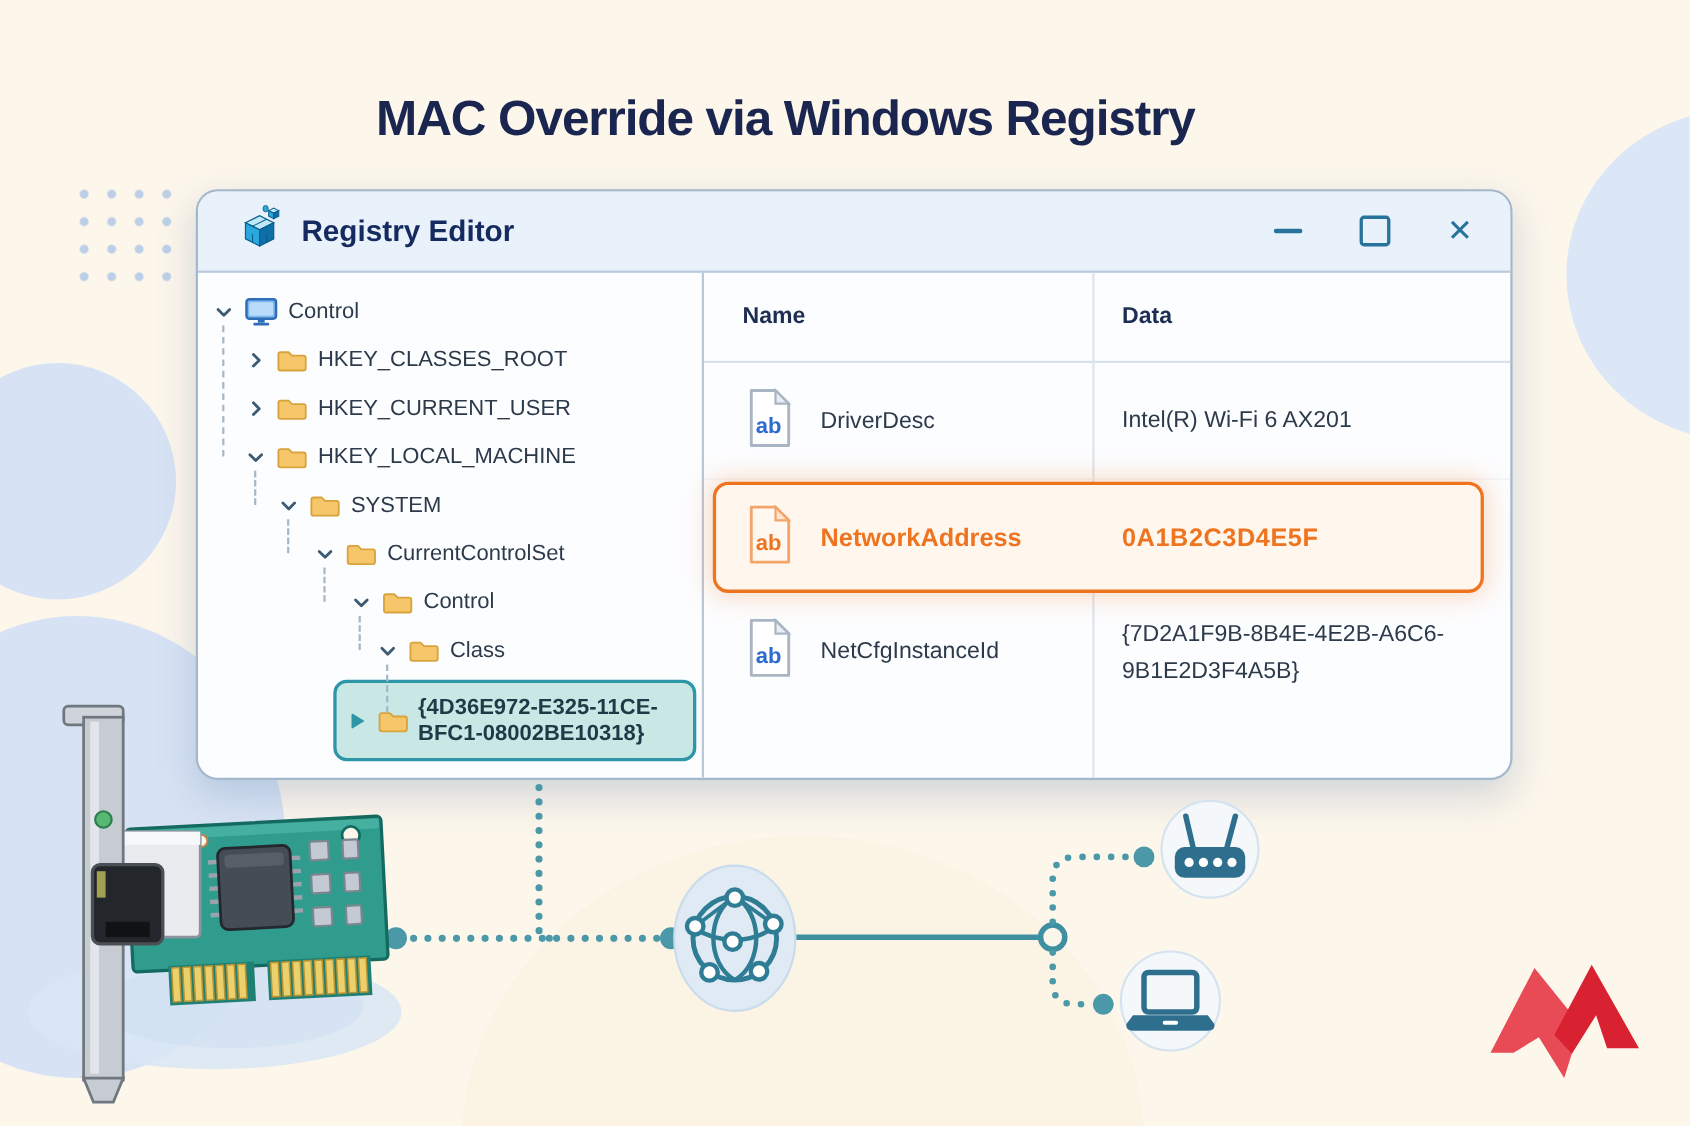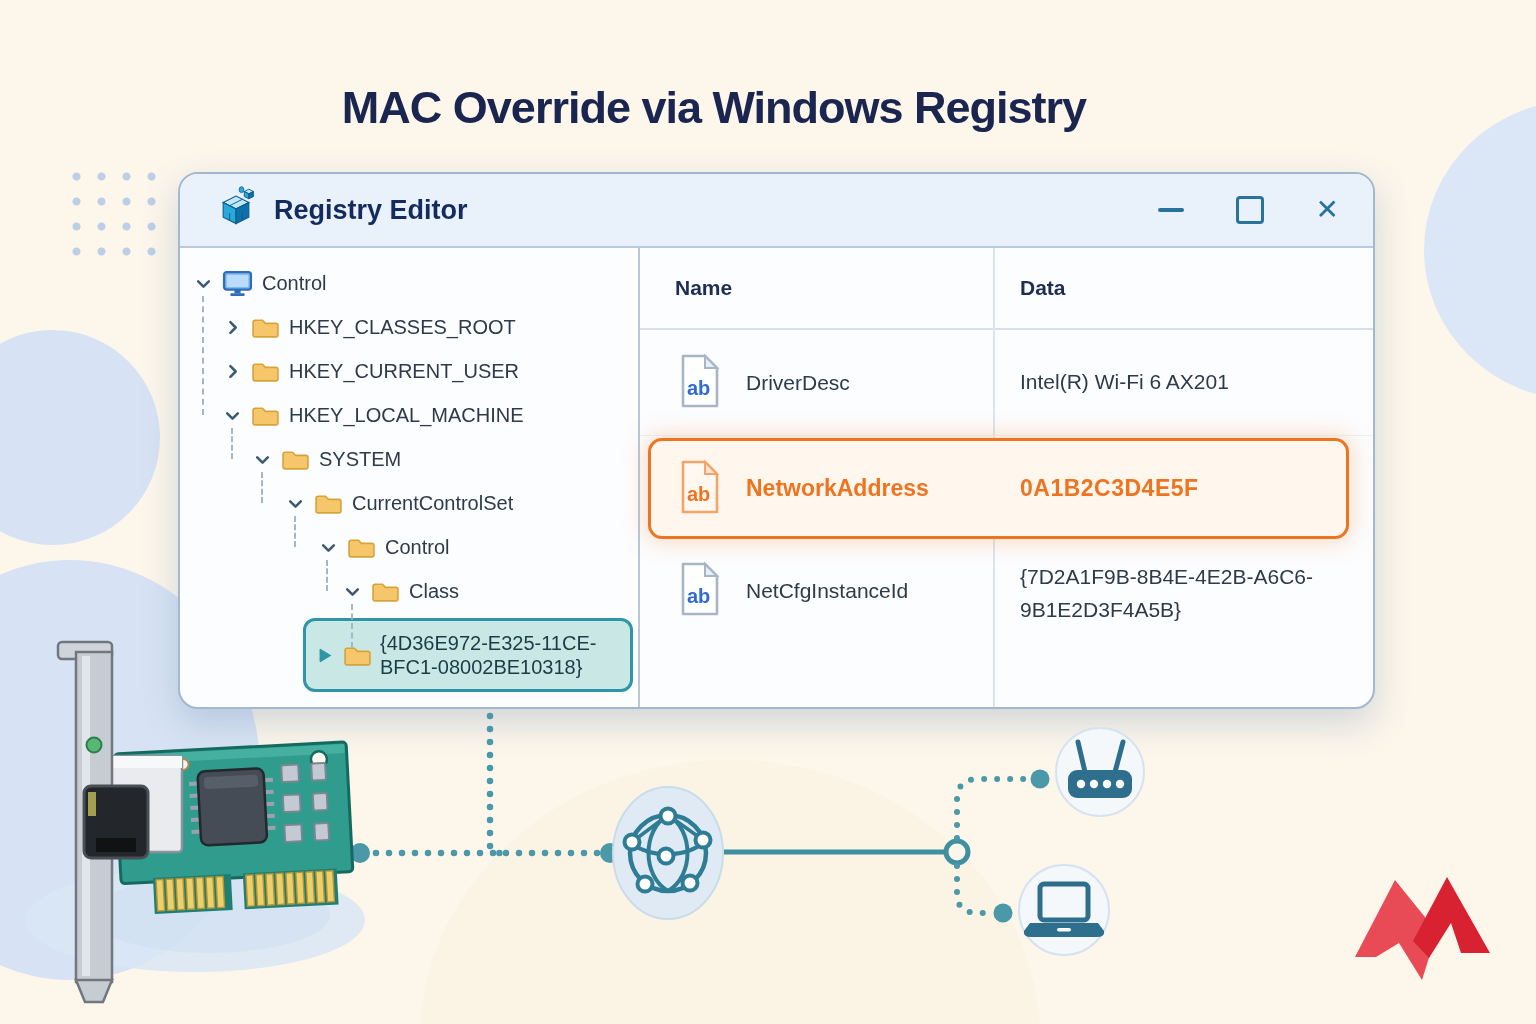--- a/index.html
+++ b/index.html
@@ -36,21 +36,21 @@
   .win-body{display:flex;height:459px;}
   .tree-pane{width:460px;border-right:2px solid #b9c7d6;box-sizing:border-box;
     position:relative;padding-top:13px;}
   .tree-row{height:44px;display:flex;align-items:center;gap:9px;}
   .chev{width:20px;display:flex;justify-content:center;align-items:center;}
   .ticon{display:flex;align-items:center;}
   .tlabel{font-size:20px;color:#2c3a4a;white-space:nowrap;}
   .tree-hl{height:74px;width:330px;box-sizing:border-box;margin-top:5px;
     background:#c9e7e5;border:3px solid #2f96a8;border-radius:12px;
     padding:4px 10px;display:flex;align-items:center;gap:8px;}
-  .tree-hl .tlabel{white-space:normal;line-height:1.22;font-weight:400;font-size:20px;color:#1c3b46;}
+  .tree-hl .tlabel{white-space:normal;line-height:1.22;font-weight:700;font-size:20px;color:#1c3b46;}
   .vdash{position:absolute;width:0;border-left:2px dashed #a3b7c6;z-index:0;}
 
   .values-pane{flex:1;position:relative;}
   .col-divider{position:absolute;left:353px;top:0;bottom:0;width:2px;background:#dde4ed;}
   .vheader{display:grid;grid-template-columns:353px 1fr;height:80px;align-items:center;
     border-bottom:2px solid #d8e0ea;}
   .vheader .hname{padding-left:35px;font-size:21px;font-weight:700;color:#1e2d52;}
   .vheader .hdata{padding-left:27px;font-size:21px;font-weight:700;color:#1e2d52;}
   .vrow{display:grid;grid-template-columns:353px 1fr;align-items:center;position:relative;}
   .vrow-0{height:105px;border-bottom:1px solid #eef1f6;}

